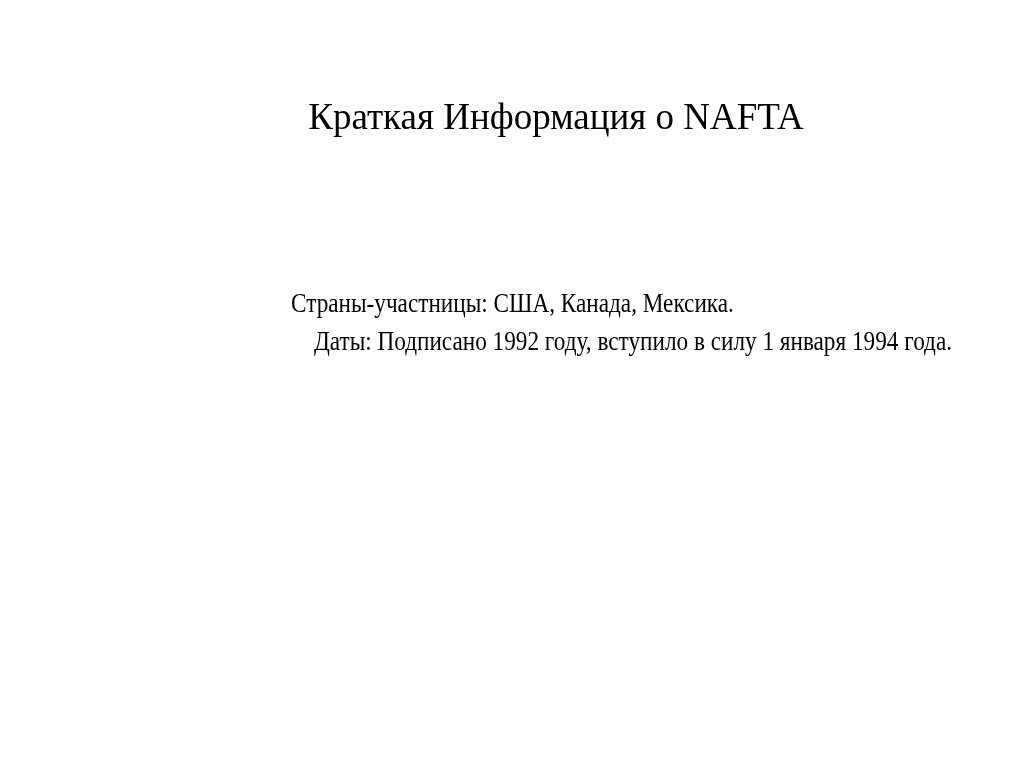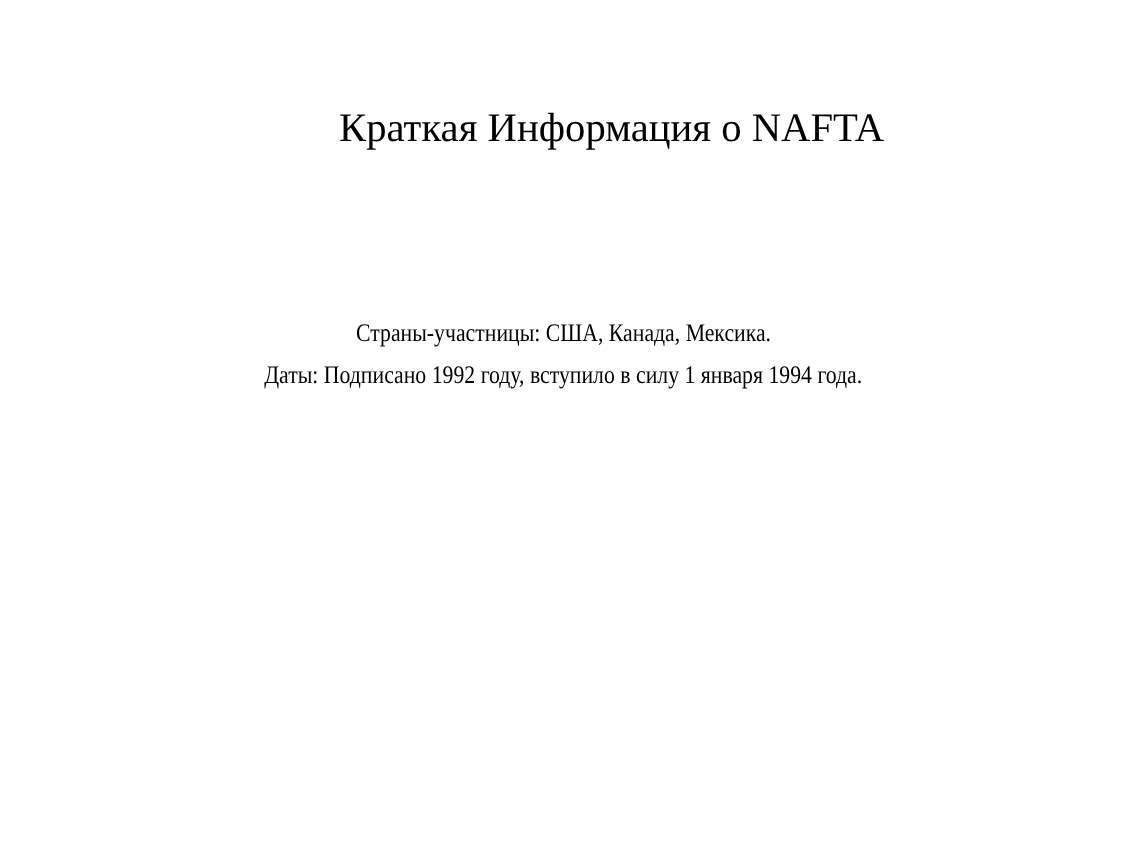--- a/index.html
+++ b/index.html
@@ -36,32 +36,33 @@
     }
     .body {
       position: absolute;
       left: 20px;
       top: 287px;
       width: 984px;
       text-align: center;
     }
     .body p {
       margin: 0;
-      font-size: 23px;
+      font-size: 27px;
       line-height: 32px;
       display: block;
     }
     .body p .cond {
       display: inline-block;
       transform: scaleX(0.86);
       transform-origin: center center;
       white-space: nowrap;
     }
     .body p + p {
       margin-top: 6px;
+      text-align: right;
     }
     .body p.multi {
       white-space: normal;
     }
     .body p.multi .cond {
       white-space: nowrap;
       display: block;
     }
   </style>
 </head>

